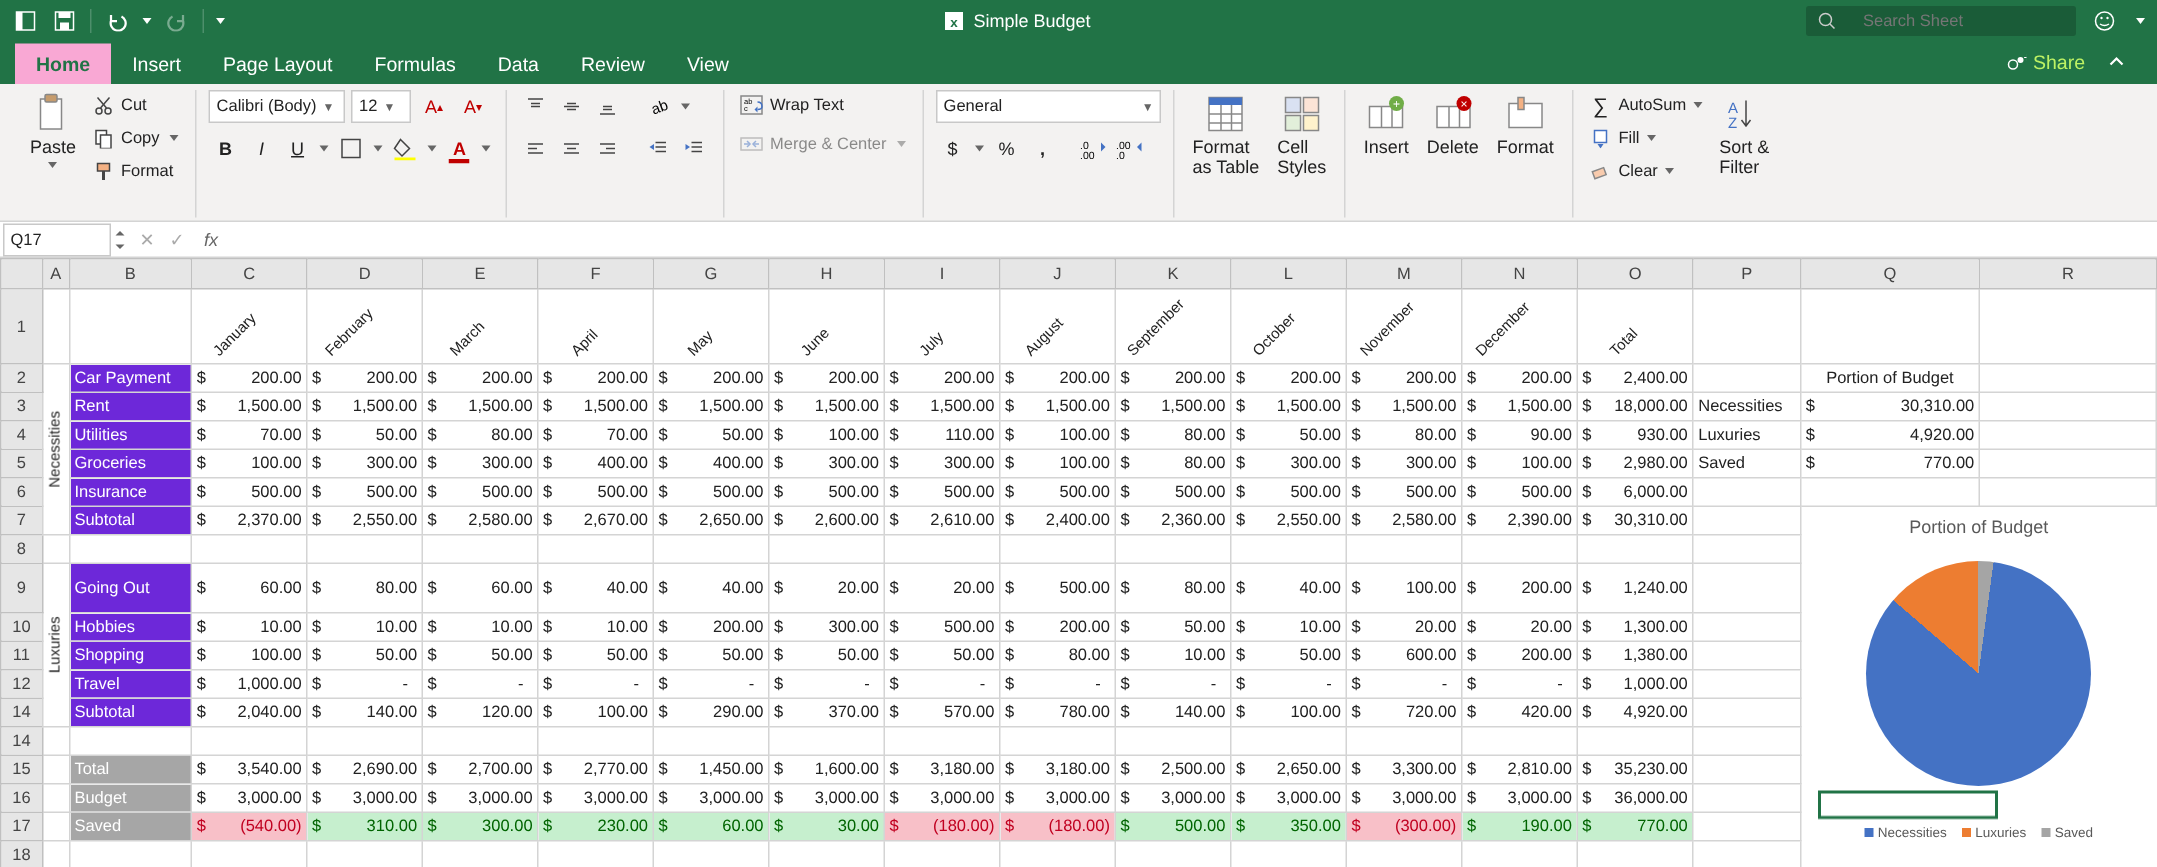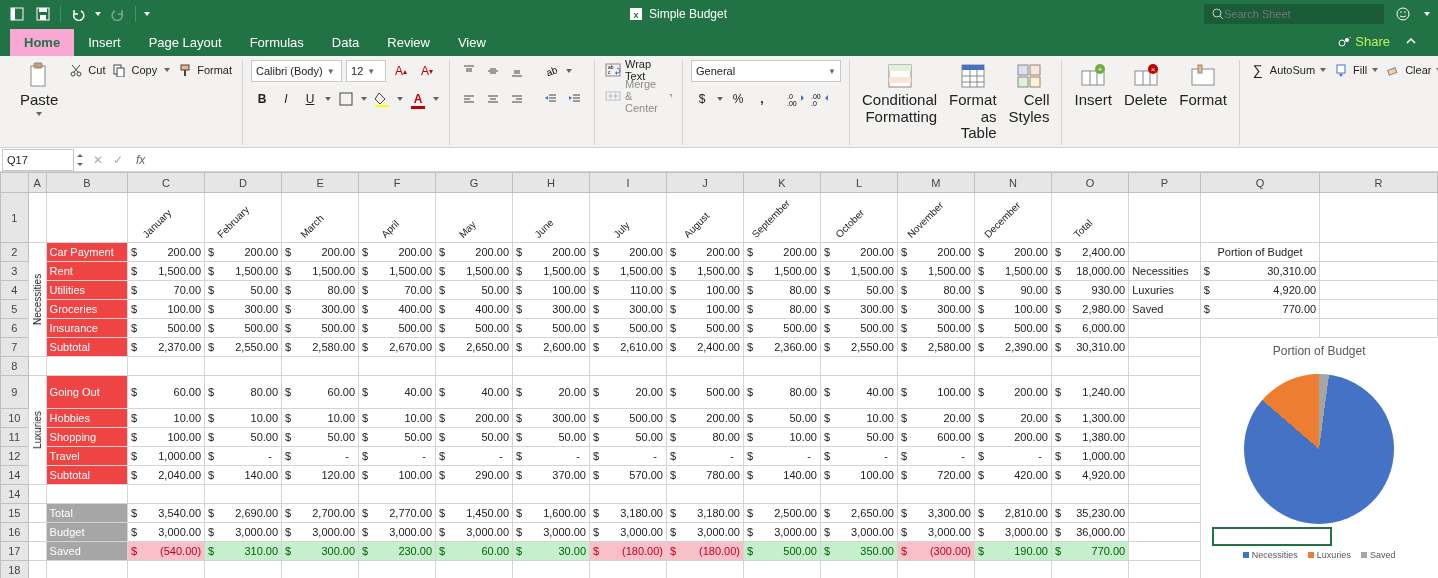--- a/index.html
+++ b/index.html
@@ -3,35 +3,35 @@
 <meta charset="utf-8">
 <style>
 *{box-sizing:border-box;margin:0;padding:0;font-family:"Segoe UI",Arial,sans-serif}
 body{background:#fff;overflow:hidden;font-size:12px;color:#222}
 .titlebar{height:28px;background:#217346;display:flex;align-items:center;padding:0 6px;color:#fff}
 .tb-left{display:flex;align-items:center;gap:4px}
 .tb-btn{width:22px;height:22px;display:flex;align-items:center;justify-content:center;border-radius:2px;cursor:pointer}
 .tb-sep{width:1px;height:16px;background:rgba(255,255,255,0.2);margin:0 2px}
 .tb-center{flex:1;display:flex;align-items:center;justify-content:center;gap:6px}
 .tb-right{display:flex;align-items:center;gap:8px}
-.search-box{display:flex;align-items:center;gap:0;background:#1a5c38;border-radius:2px;padding:2px 8px;width:180px;height:20px}
+.search-box{display:flex;align-items:center;gap:18px;background:#1a5c38;border-radius:2px;padding:2px 8px;width:180px;height:20px}
 .search-box input{background:transparent;border:0;color:#ccc;font-size:11px;flex:1;outline:none}
 .tab-row{height:28px;background:#217346;display:flex;align-items:flex-end;padding:0 10px;gap:0}
 .tab{padding:6px 14px;color:#fff;font-size:13px;cursor:pointer}
 .tab.active{background:#f9a8d4;color:#217346;font-weight:600}
 .tab-right{margin-left:auto;display:flex;align-items:center;gap:10px;padding-right:6px;padding-bottom:4px}
 .share{color:#bef264;font-size:13px;display:flex;align-items:center;gap:4px}
 .ribbon{height:92px;background:#f3f2f1;border-bottom:1px solid #d4d4d4;display:flex;padding:4px 8px 2px;gap:0}
 .rgroup{display:flex;flex-direction:column;padding:0 8px;border-right:1px solid #d4d4d4}
 .rgroup:last-child{border-right:0}
 .rgroup-inner{display:flex;gap:4px;flex:1;align-items:flex-start}
 .big-btn{display:flex;flex-direction:column;align-items:center;gap:2px;padding:2px 4px;cursor:pointer;border-radius:2px}
 .big-btn .ico{width:28px;height:28px;display:flex;align-items:center;justify-content:center}
-.big-btn .lbl{font-size:15px;text-align:right;line-height:1.1}
-.mini-col{display:flex;flex-direction:row;gap:2px;justify-content:flex-start}
+.big-btn .lbl{font-size:12px;text-align:left;line-height:1.1}
+.mini-col{display:flex;flex-direction:column;gap:2px;justify-content:flex-start}
 .mini-item{display:flex;align-items:center;gap:4px;font-size:11px;padding:1px 2px;cursor:pointer;border-radius:2px;height:20px}
 .mini-ico{width:16px;height:16px;display:flex;align-items:center;justify-content:center}
 .combo{height:22px;border:1px solid #c8c8c8;background:#fff;display:flex;align-items:center;padding:0 4px;font-size:11px;gap:4px}
 .combo .caret{font-size:8px;color:#666}
 .sq-btn{width:22px;height:22px;border:1px solid transparent;display:flex;align-items:center;justify-content:center;cursor:pointer;border-radius:2px}
 .btn-row{display:flex;gap:2px}
 .formula-row{height:24px;border-bottom:1px solid #d4d4d4;display:flex;align-items:center;background:#fff}
 .namebox{width:72px;height:22px;border:1px solid #c8c8c8;margin:0 2px;padding:0 4px;font-size:11px;display:flex;align-items:center}
 .fx-btns{display:flex;align-items:center;gap:0;padding:0 4px}
 .fx-btns span{width:20px;text-align:center;color:#666;cursor:pointer}
@@ -43,21 +43,21 @@
 table.grid th.rowh{width:28px;position:sticky;left:0}
 table.grid td{border:1px solid #d4d4d4;height:19px;padding:0 3px;font-size:11px;white-space:nowrap;overflow:hidden}
 table.grid td.rowh{background:#e6e6e6;text-align:center;color:#444;width:28px;position:sticky;left:0;border:1px solid #c0c0c0}
 .col-A{width:16px}
 .col-B{width:82px}
 .col-data{width:78px}
 .col-P{width:72px}
 .col-Q{width:120px}
 .col-R{width:120px}
 .vert{writing-mode:vertical-lr;transform:rotate(180deg);font-size:10px;text-align:center}
-.catlabel{background:#ef4444;color:#fff;padding-left:4px;font-size:10px}
+.catlabel{background:#6d28d9;color:#fff;padding-left:4px;font-size:10px}
 .tot-catlabel{background:#a6a6a6;color:#fff;padding-left:4px;font-size:10px}
 .num{text-align:right}
 .dol{display:flex;justify-content:space-between}
 .month-hdr{position:relative;height:46px!important}
 .month-hdr span{position:absolute;bottom:2px;left:50%;transform:translateX(-50%) rotate(-45deg);transform-origin:left bottom;font-size:10px;white-space:nowrap}
 .neg{color:#c00020}
 .pos{color:#006400}
 .red-bg{background:#f8c0c8}
 .green-bg{background:#c6efce}
 .chart-title{text-align:center;font-size:12px;color:#595959;padding:6px 0}
@@ -434,31 +434,20 @@
     </div>
   </div>
     </div>
 
   <div class="rgroup">
       <div class="rgroup-inner">
     <div class="big-btn">
           <div class="ico">
             <svg width="26" height="26">
               <rect x="2" y="2" width="22" height="22" fill="#fff" stroke="#888"></rect>
-              <rect x="2" y="2" width="22" height="6" fill="#e2efda"></rect>
-              <rect x="2" y="14" width="22" height="6" fill="#fce4d6"></rect>
-            </svg>
-          </div>
-          <div class="lbl" style="white-space:pre-line">Conditional
-Formatting</div>
-        </div>
-    <div class="big-btn">
-          <div class="ico">
-            <svg width="26" height="26">
-              <rect x="2" y="2" width="22" height="22" fill="#fff" stroke="#888"></rect>
               <rect x="2" y="2" width="22" height="5" fill="#4472c4"></rect>
               <line x1="2" y1="13" x2="24" y2="13" stroke="#888"></line>
               <line x1="2" y1="19" x2="24" y2="19" stroke="#888"></line>
               <line x1="10" y1="7" x2="10" y2="24" stroke="#888"></line>
               <line x1="17" y1="7" x2="17" y2="24" stroke="#888"></line>
             </svg>
           </div>
           <div class="lbl" style="white-space:pre-line">Format
 as Table</div>
         </div>

